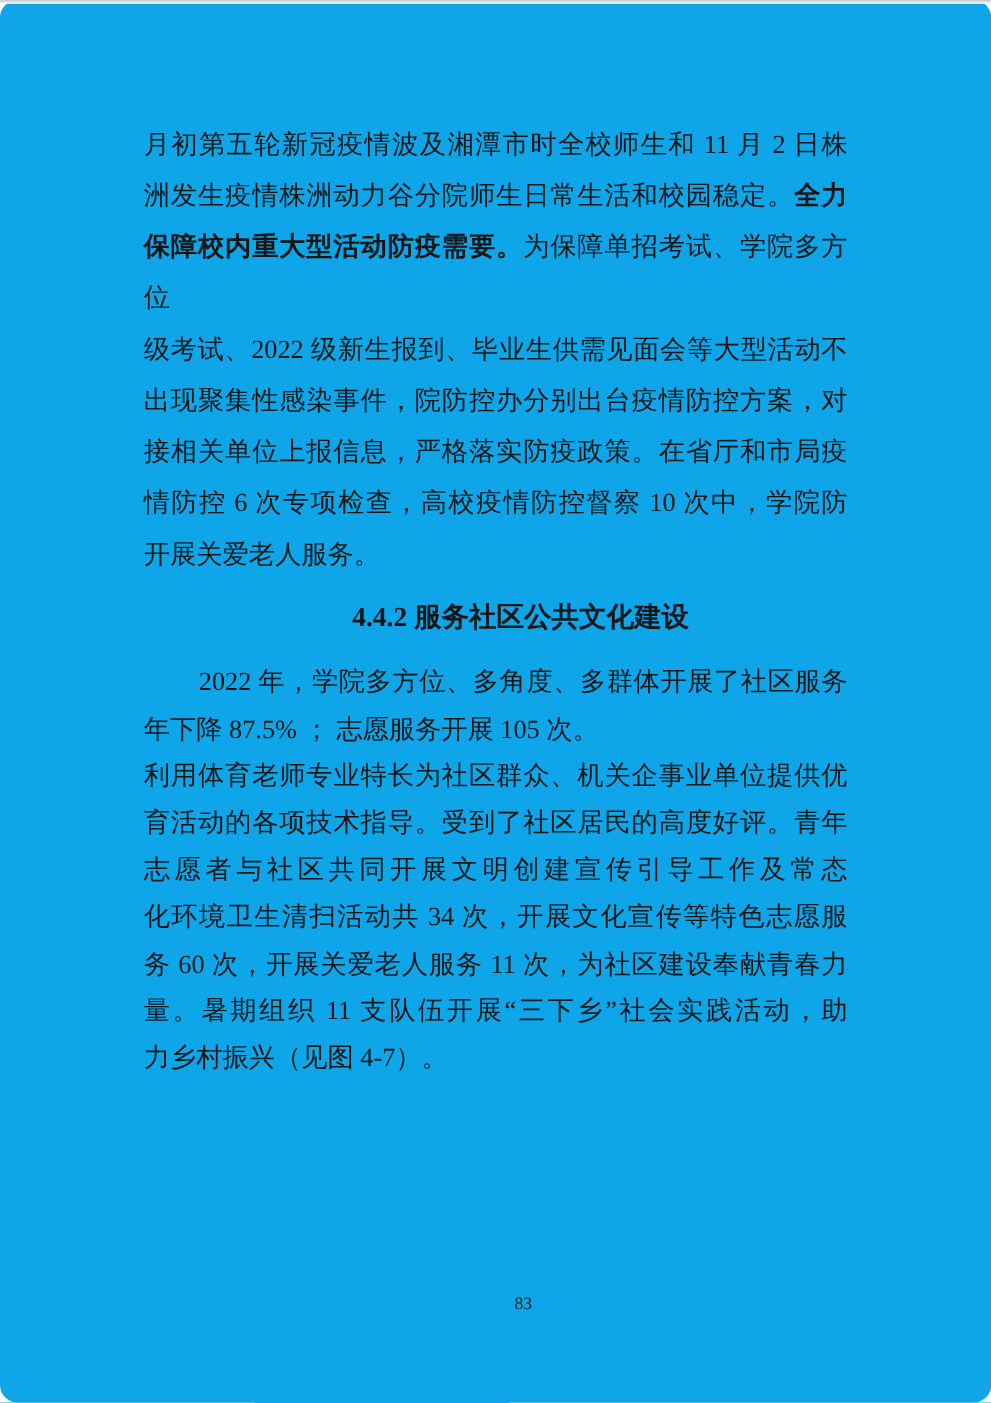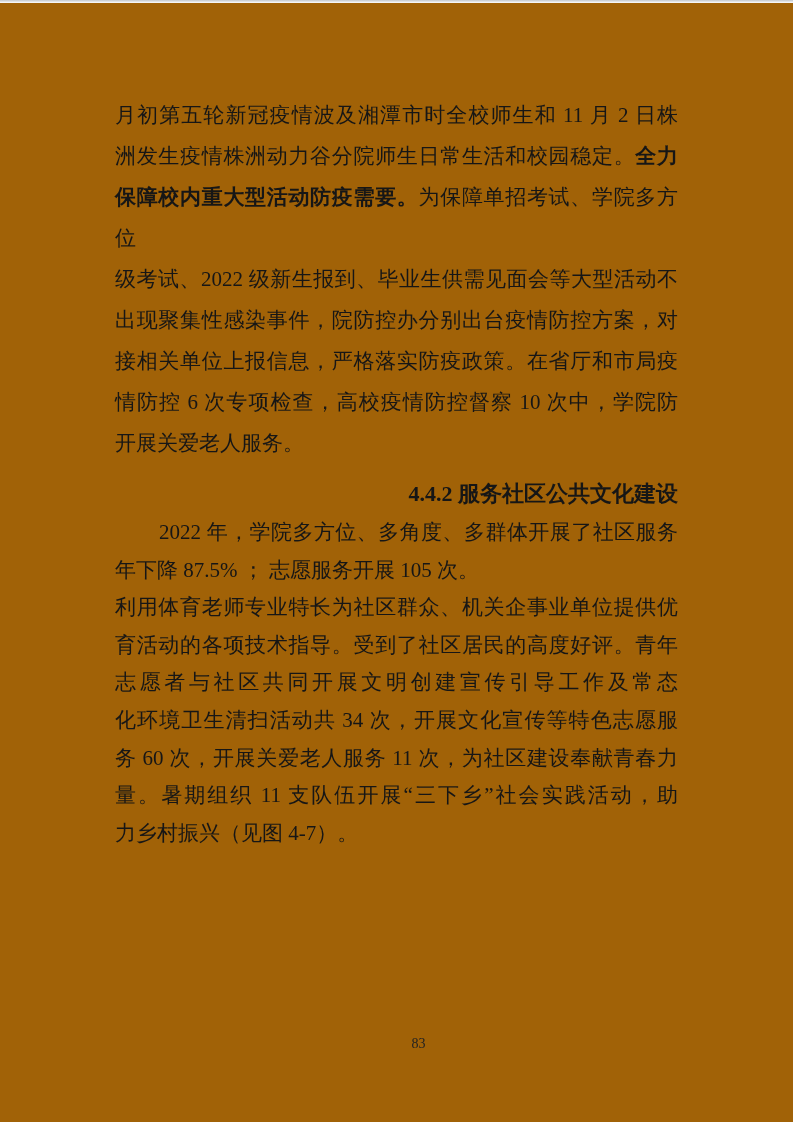--- a/index.html
+++ b/index.html
@@ -4,21 +4,21 @@
 <style>
   html, body { margin: 0; padding: 0; }
   body {
     width: 793px; height: 1122px;
     background: #ffffff;
     position: relative;
     overflow: hidden;
     font-family: "Liberation Serif", "DejaVu Serif", serif;
     color: #161616;
   }
-  .page { position: absolute; inset: 0; background: #a16207; }
+  .page { position: absolute; inset: 0; background: #0ea5e9; border-radius: 14px; }
   .page-top-edge {
     position: absolute; top: 0; left: 0; right: 0; height: 3px;
     background: linear-gradient(to bottom, #c2c6cb, #ffffff);
   }
   .textblock {
     position: absolute;
     left: 115px; top: 95px; width: 563px;
     font-size: 21px;
   }
   .line {
@@ -26,26 +26,26 @@
     text-align: justify;
     text-align-last: justify;
     text-justify: inter-character;
     white-space: nowrap-override;
   }
   .p23 .line { line-height: 37.6px; }
   .line.lastline { text-align: left; text-align-last: left; }
   .line.ind { padding-left: 44px; }
   .b { font-weight: 700; font-family: Liberation Serif, serif; }
   .heading {
-    margin: 9px 0 0 0;
+    margin: 9px 0 13px 0;
     padding-left: 40px;
     font-size: 22px;
     font-weight: 700;
     line-height: 41px;
-    text-align: right;
+    text-align: center;
   }
   .para { margin: 0; }
   .page-number {
     position: absolute;
     top: 1036px; left: 0; right: 0;
     text-align: center;
     font-size: 14px;
     color: #222222;
     margin-left: 44px;
   }

